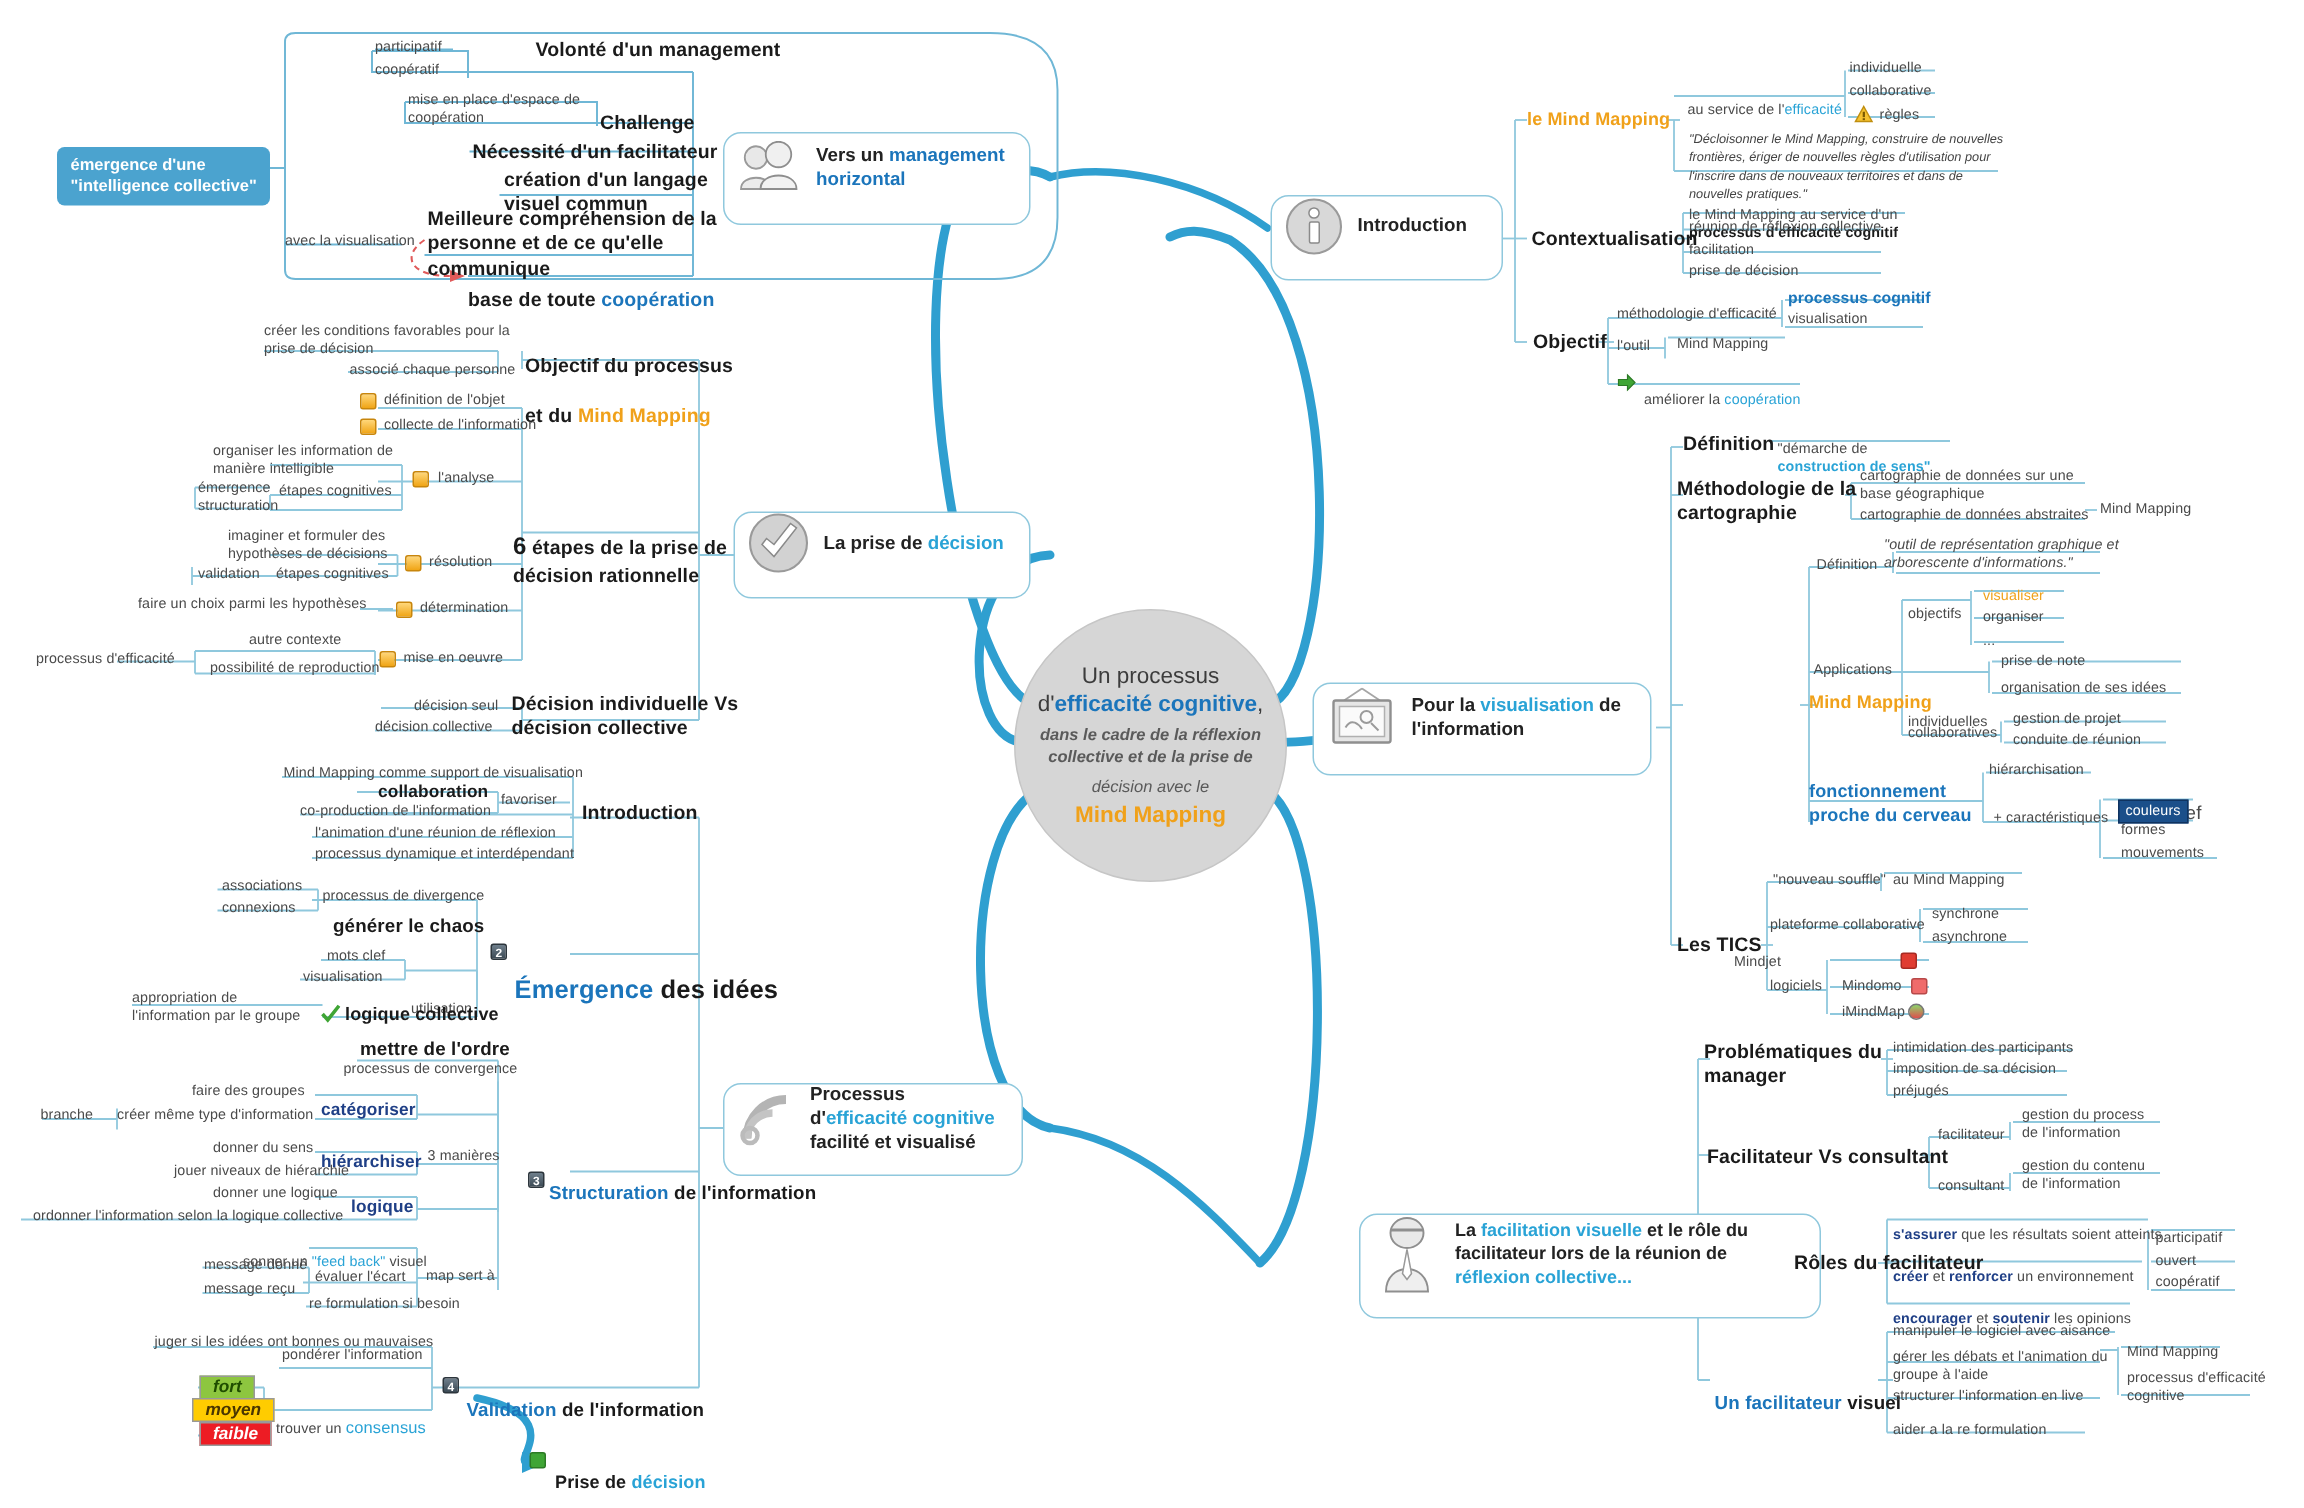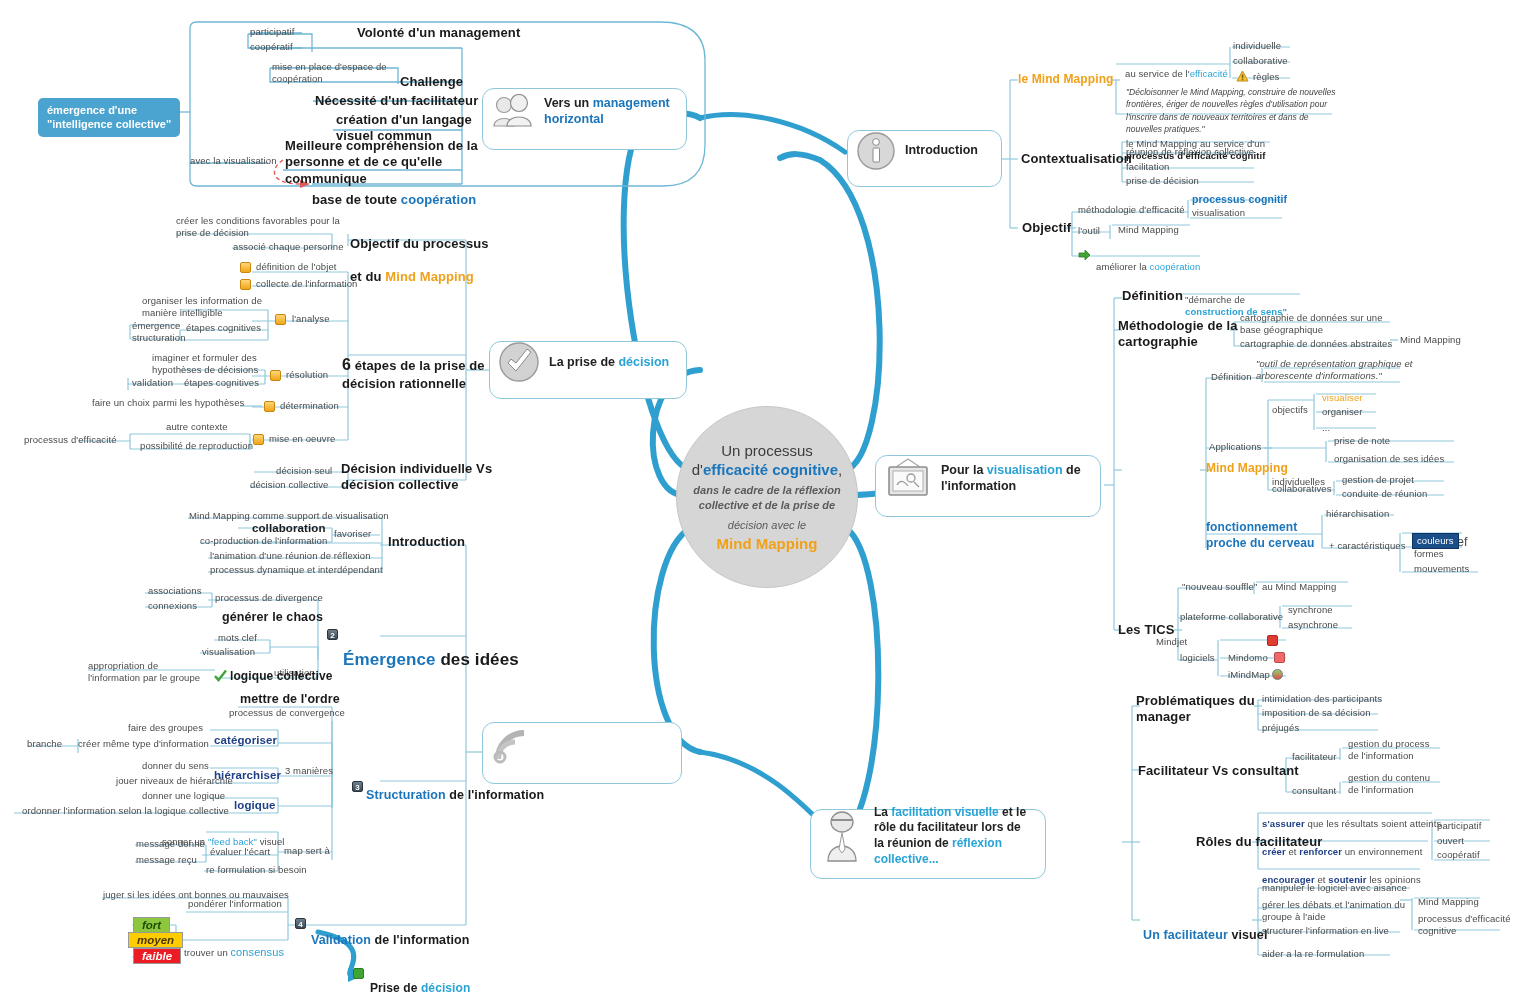--- a/index.html
+++ b/index.html
@@ -445,20 +445,23 @@
       <span>La prise de </span><span class="hl-lblue">décision</span>
     </div>
   </div>
 
   <div class="cap" style="left:482px; top:722px; width:200px; height:62px;">
     <svg class="gicon" width="40" height="38" viewBox="0 0 40 38">
       <path d="M7,33 A26,26 0 0,1 33,7" fill="none" stroke="#b4b4b4" stroke-width="6"></path>
       <path d="M7,33 A17,17 0 0,1 24,16" fill="none" stroke="#c4c4c4" stroke-width="5"></path>
       <circle cx="9" cy="31" r="5" fill="none" stroke="#bbb" stroke-width="3"></circle>
     </svg>
+    <div class="txt">
+      <span>Processus d'</span><span class="hl-lblue">efficacité cognitive</span><span> facilité et visualisé</span>
+    </div>
   </div>
 
   <div class="cap" style="left:847px; top:130px; width:155px; height:57px;">
     <svg class="gicon" width="40" height="40" viewBox="0 0 40 40">
       <circle cx="20" cy="20" r="18" fill="#d8d8d8" stroke="#9a9a9a" stroke-width="1.4"></circle>
       <circle cx="20" cy="11" r="3.4" fill="#fff" stroke="#8a8a8a" stroke-width="1"></circle>
       <rect x="17" y="17" width="6.5" height="14" rx="1" fill="#fff" stroke="#8a8a8a" stroke-width="1"></rect>
     </svg>
     <div class="txt">Introduction</div>
   </div>
@@ -470,21 +473,21 @@
       <rect x="9" y="15" width="30" height="20" fill="#fafafa" stroke="#b0b0b0" stroke-width="1"></rect>
       <circle cx="27" cy="22" r="4" fill="none" stroke="#9a9a9a" stroke-width="1.3"></circle>
       <path d="M13,29 C17,22 22,27 24,30" fill="none" stroke="#9a9a9a" stroke-width="1.3"></path>
       <path d="M30,26 L35,31" stroke="#9a9a9a" stroke-width="1.3"></path>
     </svg>
     <div class="txt">
       <span>Pour la </span><span class="hl-lblue">visualisation</span><span> de l'information</span>
     </div>
   </div>
 
-  <div class="cap" style="left:810px; top:809px; width:236px; height:70px;">
+  <div class="cap" style="left:906px; top:809px; width:308px; height:70px;">
     <svg class="gicon" width="46" height="54" viewBox="0 0 46 54">
       <ellipse cx="23" cy="13" rx="11" ry="10" fill="#e9e9e9" stroke="#8f8f8f" stroke-width="1.3"></ellipse>
       <path d="M12,11 L34,11" stroke="#8f8f8f" stroke-width="2"></path>
       <path d="M9,52 C9,32 37,32 37,52 Z" fill="#efefef" stroke="#8f8f8f" stroke-width="1.3"></path>
       <path d="M23,24 L20,40 L23,44 L26,40 Z" fill="#fff" stroke="#9a9a9a" stroke-width="1"></path>
     </svg>
     <div class="txt" style="font-size:12px">
       <span>La </span><span class="hl-lblue">facilitation visuelle</span><span> et le rôle du facilitateur lors de la réunion de </span><span class="hl-lblue">réflexion collective...</span>
     </div>
   </div>

